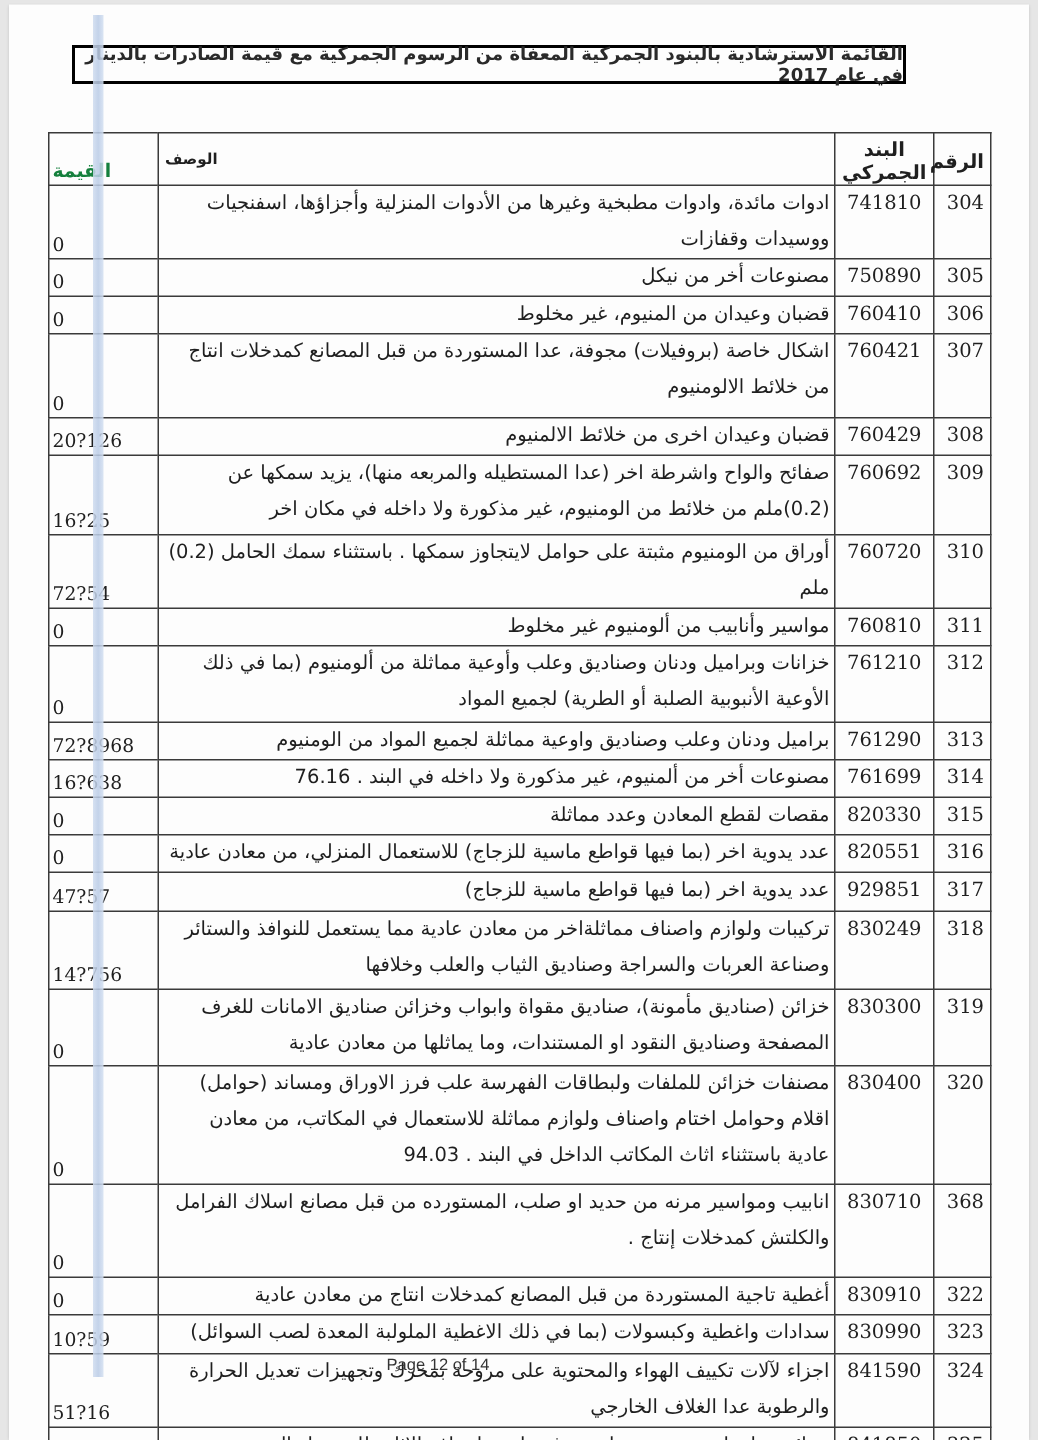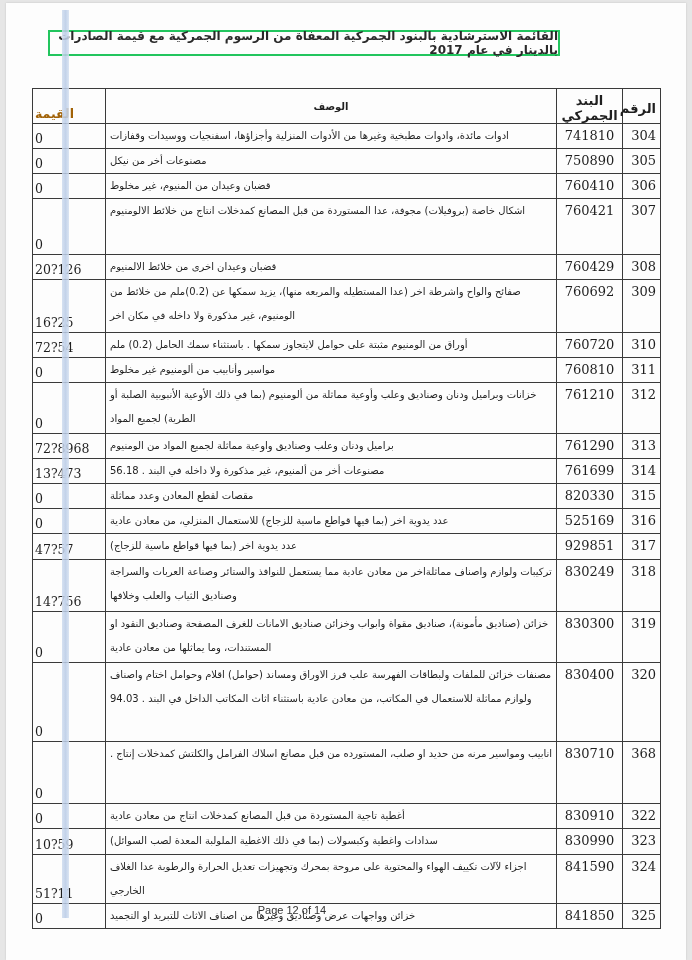--- a/index.html
+++ b/index.html
@@ -13,42 +13,42 @@
     position:absolute; left:6px; top:3px; width:680px; height:957px;
     background:#fdfdfd;
     box-shadow:0 0 2px rgba(0,0,0,0.15);
   }
   .blue-line {
     position:absolute; left:62px; top:10px; width:7px; height:908px;
     background:linear-gradient(to right, #cfdcef, #b9cbe6 50%, #d4e0f1);
     opacity:0.85; z-index:5;
   }
   .title-box {
-    position:absolute; left:48px; top:30px; width:512px; height:26px;
-    border:2px solid #22c55e; box-sizing:border-box;
+    position:absolute; left:48px; top:30px; width:556px; height:26px;
+    border:2px solid #000000; box-sizing:border-box;
     display:flex; align-items:center; justify-content:center;
     direction:rtl;
     font-family:"DejaVu Sans", sans-serif; font-size:12px; font-weight:bold;
     color:#2a2a2a;
   }
   table.grid {
     position:absolute; left:32px; top:88px; width:629px;
     border-collapse:collapse; direction:rtl; table-layout:fixed;
   }
   table.grid td, table.grid th {
     border:1.3px solid #3a3a3a; padding:0 4px; vertical-align:top;
     font-weight:normal;
   }
   .c-no { width:29px; text-align:right; font-size:13px; padding-top:4px !important; }
   .c-code { width:57px; text-align:center; font-size:13px; padding-top:4px !important;margin-left:36px; }
-  .c-desc { text-align:left; font-family:"DejaVu Sans", sans-serif; font-size:10px; line-height:24px; padding-right:3px !important; }
+  .c-desc { text-align:right; font-family:"DejaVu Sans", sans-serif; font-size:13px; line-height:24px; padding-right:3px !important; }
   .c-val { width:66px; text-align:left; direction:ltr; font-size:12.5px; vertical-align:bottom !important; padding-bottom:2px !important; padding-left:2px !important; }
   th { font-family:"DejaVu Sans", sans-serif; font-size:10px; font-weight:bold !important; height:24px; vertical-align:middle !important; }
-  th.h-val { text-align:left; direction:rtl; color:#a16207; }
-  th.h-desc { text-align:center; }
+  th.h-val { text-align:left; direction:rtl; color:#15803d; }
+  th.h-desc { text-align:left; }
   .footer {
     position:absolute; left:0; width:584px; top:904px; text-align:center;
     font-family:"Liberation Sans", sans-serif; font-size:11px; color:#333;
   }
 </style>
 </head>
 <body>
 
 <div class="page"></div>
 
@@ -120,32 +120,32 @@
       </tr>
       <tr style="height: 25px;">
         <td class="c-no">313</td>
         <td class="c-code">761290</td>
         <td class="c-desc">براميل ودنان وعلب وصناديق واوعية مماثلة لجميع المواد من الومنيوم</td>
         <td class="c-val">72?8968</td>
       </tr>
       <tr style="height: 25px;">
         <td class="c-no">314</td>
         <td class="c-code">761699</td>
-        <td class="c-desc">مصنوعات أخر من ألمنيوم، غير مذكورة ولا داخله في البند . 56.18</td>
-        <td class="c-val">13?473</td>
+        <td class="c-desc">مصنوعات أخر من ألمنيوم، غير مذكورة ولا داخله في البند . 76.16</td>
+        <td class="c-val">16?638</td>
       </tr>
       <tr style="height: 25px;">
         <td class="c-no">315</td>
         <td class="c-code">820330</td>
         <td class="c-desc">مقصات لقطع المعادن وعدد مماثلة</td>
         <td class="c-val">0</td>
       </tr>
       <tr style="height: 25px;">
         <td class="c-no">316</td>
-        <td class="c-code">525169</td>
+        <td class="c-code">820551</td>
         <td class="c-desc">عدد يدوية اخر (بما فيها قواطع ماسية للزجاج) للاستعمال المنزلي، من معادن عادية</td>
         <td class="c-val">0</td>
       </tr>
       <tr style="height: 26px;">
         <td class="c-no">317</td>
         <td class="c-code">929851</td>
         <td class="c-desc">عدد يدوية اخر (بما فيها قواطع ماسية للزجاج)</td>
         <td class="c-val">47?57</td>
       </tr>
       <tr style="height: 52px;">
@@ -181,21 +181,21 @@
       <tr style="height: 26px;">
         <td class="c-no">323</td>
         <td class="c-code">830990</td>
         <td class="c-desc">سدادات واغطية وكبسولات (بما في ذلك الاغطية الملولبة المعدة لصب السوائل)</td>
         <td class="c-val">10?59</td>
       </tr>
       <tr style="height: 41px;">
         <td class="c-no">324</td>
         <td class="c-code">841590</td>
         <td class="c-desc">اجزاء لآلات تكييف الهواء والمحتوية على مروحة بمحرك وتجهيزات تعديل الحرارة والرطوبة عدا الغلاف الخارجي</td>
-        <td class="c-val">51?11</td>
+        <td class="c-val">51?16</td>
       </tr>
       <tr style="height: 24px;">
         <td class="c-no">325</td>
         <td class="c-code">841850</td>
         <td class="c-desc">خزائن وواجهات عرض وصناديق وغيرها من اصناف الاثاث للتبريد او التجميد</td>
         <td class="c-val">0</td>
       </tr>
     </tbody>
 </table>
 

